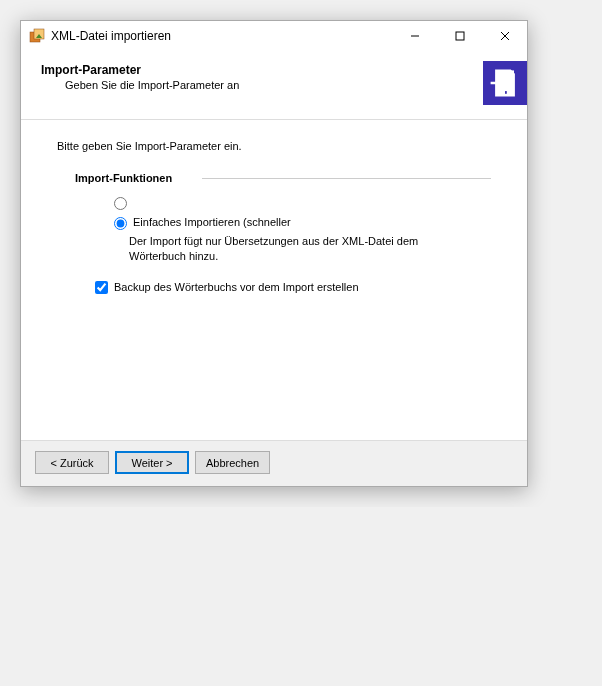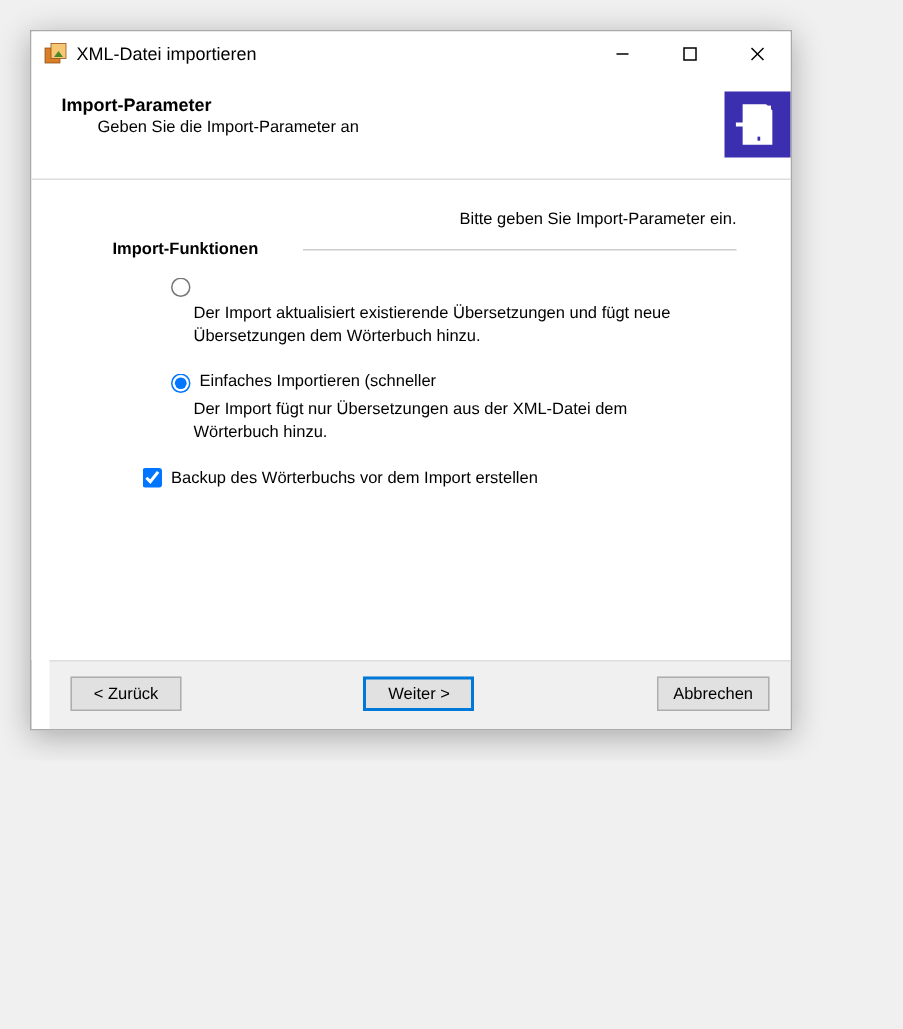--- a/index.html
+++ b/index.html
@@ -73,22 +73,21 @@
   }
   .wizard-icon svg { width: 36px; height: 36px; }
 
   .content {
     padding: 20px 36px 8px 36px;
     min-height: 320px;
     background: #fff;
   }
   .intro {
     font-size: 11px;
-    margin-bottom: 8px;
-    text-align: right;
+    margin-bottom: 20px;
   }
   .section-title {
     font-weight: bold;
     font-size: 11px;
     margin-left: 18px;
     margin-bottom: 10px;
     display: flex;
     align-items: center;
   }
   .section-title::after {
@@ -115,27 +114,26 @@
     color: #000;
     line-height: 1.35;
   }
   .check-row {
     margin-left: 34px;
     margin-top: 4px;
   }
 
   .footer {
     display: flex;
-    justify-content: space-between;
+    justify-content: flex-start;
     align-items: center;
     gap: 6px;
     padding: 10px 14px 12px 14px;
     background: #f0f0f0;
     border-top: 1px solid #ddd;
-    margin-left: 12px;
   }
   .btn {
     min-width: 74px;
     height: 23px;
     font-size: 11px;
     background: #e1e1e1;
     border: 1px solid #adadad;
     padding: 0 10px;
     display: inline-flex;
     align-items: center;
@@ -200,21 +198,20 @@
   <div class="content">
     <div class="intro">Bitte geben Sie Import-Parameter ein.</div>
 
     <div class="section-title">
       <span>Import-Funktionen</span>
     </div>
 
     <label class="radio-row">
       <input type="radio" name="mode" style="">
     </label>
-    <div class="desc">Der Import aktualisiert existierende Übersetzungen und fügt neue Übersetzungen dem Wörterbuch hinzu.</div>
 
     <label class="radio-row">
       <input type="radio" name="mode" checked="" style="">
       <span>Einfaches Importieren (schneller</span>
     </label>
     <div class="desc">Der Import fügt nur Übersetzungen aus der XML-Datei dem Wörterbuch hinzu.</div>
 
     <label class="check-row">
       <input type="checkbox" checked="" style="">
       <span>Backup des Wörterbuchs vor dem Import erstellen</span>

